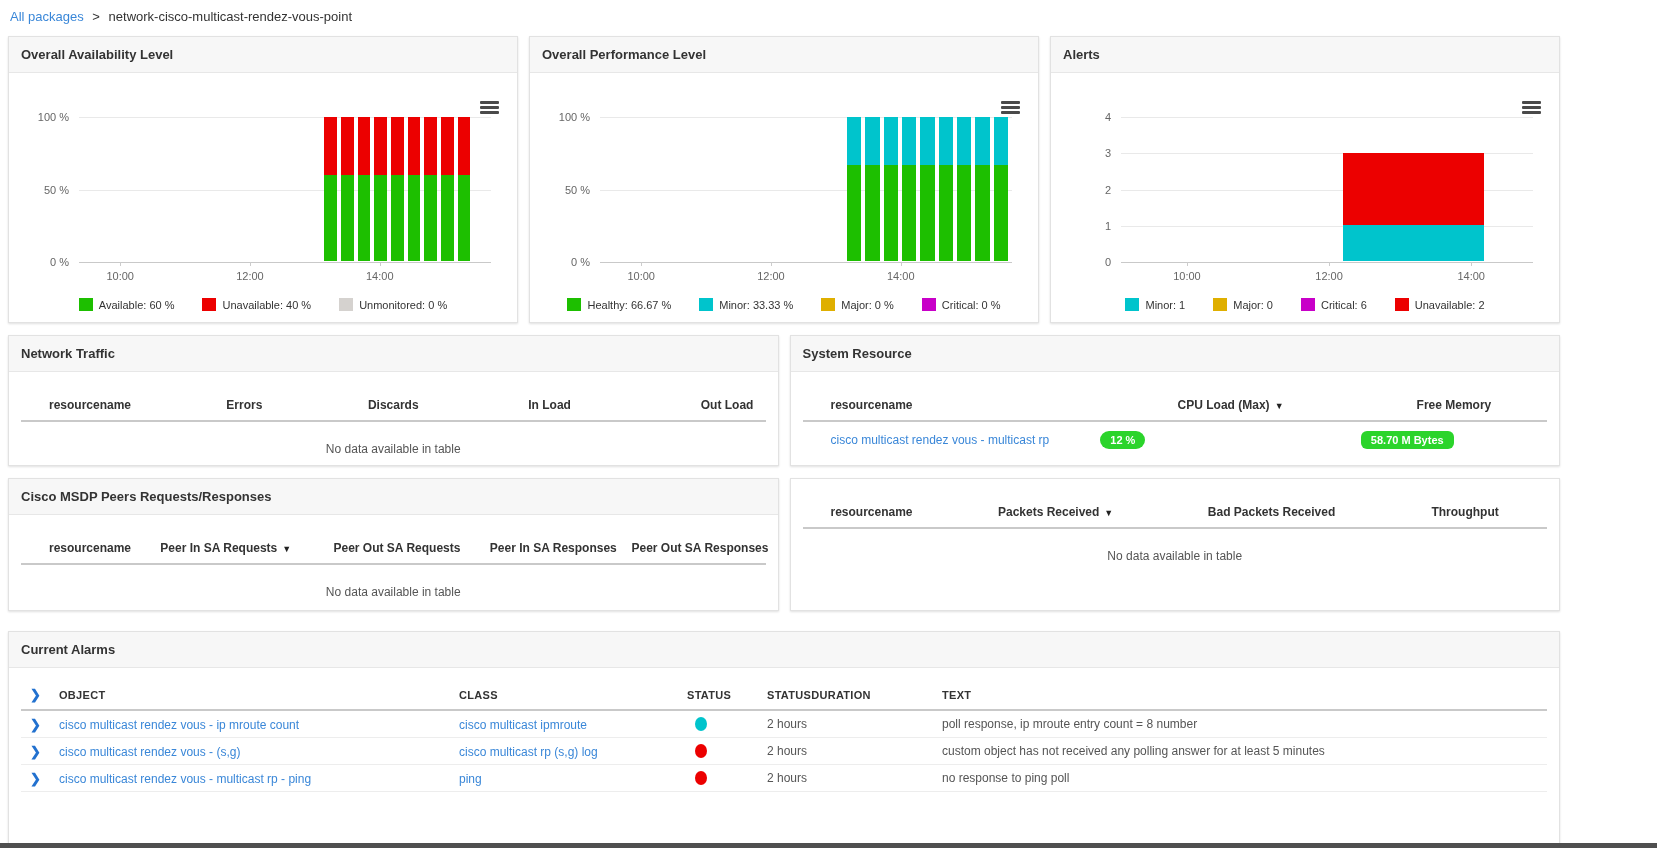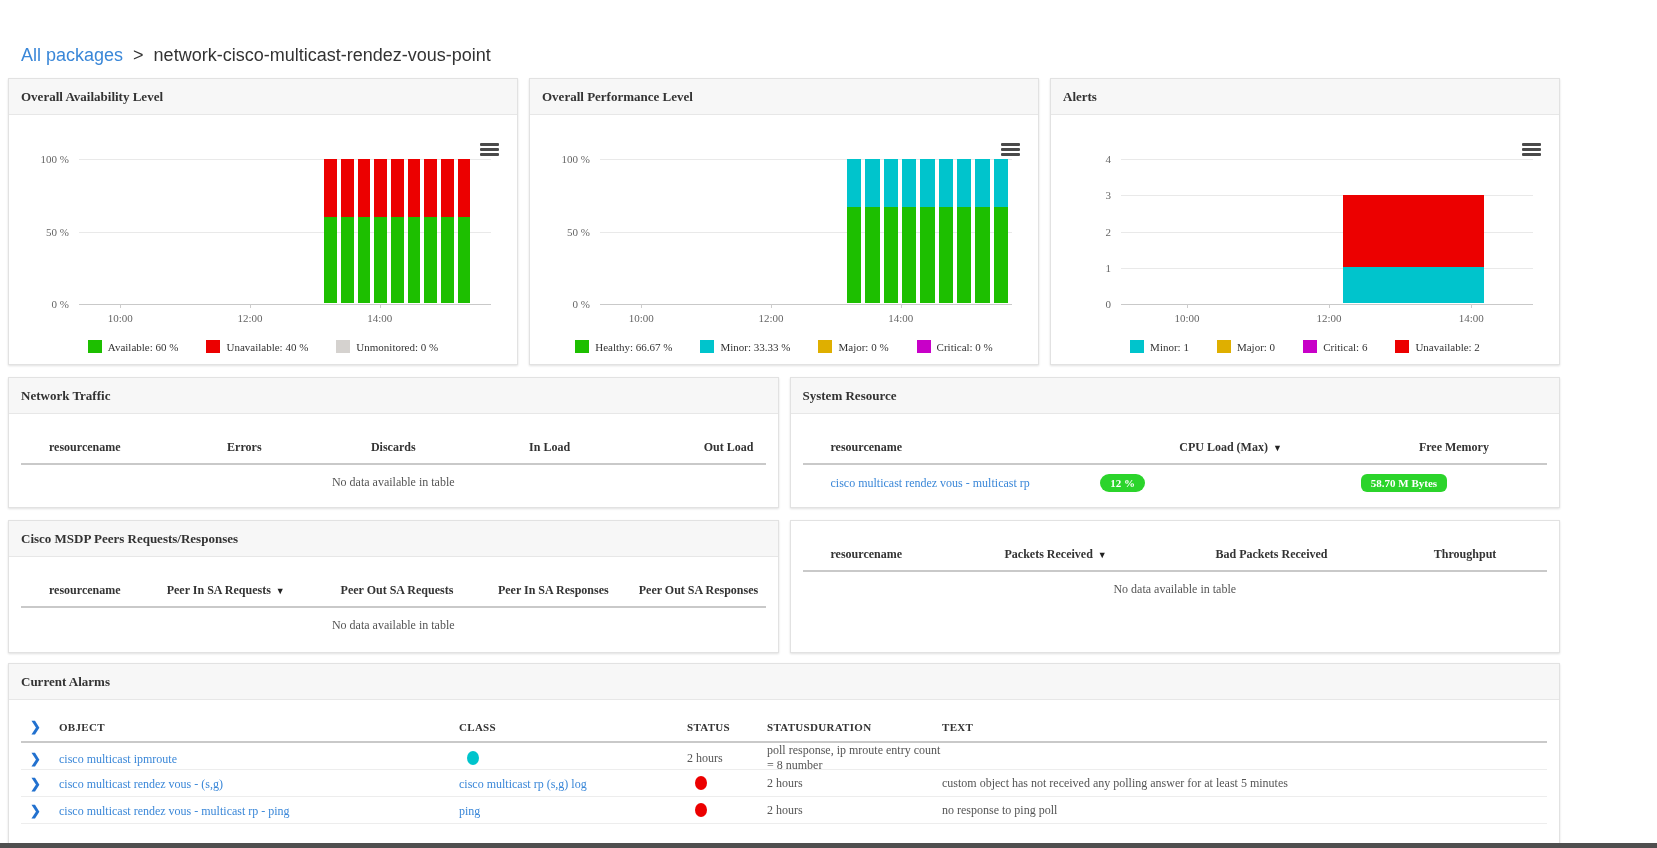--- a/index.html
+++ b/index.html
@@ -1,26 +1,26 @@
 <!DOCTYPE html>
 <html><head>
 <meta charset="utf-8">
 <style>
   * { box-sizing: border-box; margin: 0; padding: 0; }
   body { font-family: "Liberation Sans", sans-serif; background: #ffffff; }
   .page { position: relative; width: 1657px; height: 848px; overflow: hidden; background: #fff; }
 
-  .breadcrumb { padding: 9px 0 12px 21px; font-size: 18px; color: #333; margin-top: 36px; }
+  .breadcrumb { padding: 9px 0 12px 10px; font-size: 13px; color: #333; }
   .breadcrumb a { color: #3A87D8; text-decoration: none; cursor: pointer; }
   .breadcrumb .sep { margin: 0 5px; color: #333; }
 
   .content { width: 1552px; margin-left: 8px; }
   .row { display: flex; gap: 11px; }
 
-  .panel { background: #fff; border: 1px solid #e2e2e2; box-shadow: 0 1px 2px rgba(0,0,0,0.12); flex: 1; font-family: Liberation Serif, serif; }
+  .panel { background: #fff; border: 1px solid #e2e2e2; box-shadow: 0 1px 2px rgba(0,0,0,0.12); flex: 1; }
   .panel-header { background: #f7f7f7; border-bottom: 1px solid #e7e7e7; height: 36px; display: flex; align-items: center; padding: 0 12px; }
   .panel-title { font-weight: bold; font-size: 13px; color: #333; }
 
   
   .chart-panel { height: 287px; }
   .chart-body { position: relative; padding: 12px 12px 0 12px; }
   .menu-icon { position: absolute; top: 28px; right: 18px; width: 19px; cursor: pointer; }
   .menu-icon span { display: block; height: 3px; background: #4a4a4a; margin-bottom: 2px; border-radius: 1px; }
 
   .plot { position: relative; margin: 32px 14px 0 58px; height: 145px; }
@@ -39,38 +39,38 @@
   .legend-label { font-size: 11px; color: #333; }
 
   
   .tables-row { margin-top: 12px; }
   .r2 .table-panel { height: 131px; }
   .r3 .table-panel { height: 133px; }
   .table-body { padding: 0 12px; }
   .thead { display: grid; margin-top: 26px; padding-bottom: 8px; border-bottom: 2px solid #c9c9c9; align-items: center; }
   .th { font-weight: bold; font-size: 12px; color: #333; text-align: center; cursor: pointer; white-space: nowrap; }
   .sort-arrow { font-size: 9px; color: #222; margin-left: 5px; }
-  .empty-msg { text-align: center; font-size: 12px; color: #555; padding-top: 10px; }
+  .empty-msg { text-align: center; font-size: 12px; color: #555; padding-top: 20px; }
   .trow { display: grid; margin-top: 9px; align-items: center; }
   .td { font-size: 12px; color: #555; text-align: left; }
   .res-link { color: #3A87D8; text-decoration: none; font-size: 12px; cursor: pointer; }
   .badge { display: inline-block; color: #fff; font-weight: bold; font-size: 11px; padding: 3px 10px; border-radius: 11px; }
 
   .grid-network-traffic { grid-template-columns: 20% 20% 20% 22% 18%; }
   .grid-network-traffic > :nth-child(1) { text-align: left; padding-left: 28px; }
   .grid-network-traffic > :nth-child(5) { text-align: right; padding-right: 12px; }
   .grid-system-resource { grid-template-columns: 40% 35% 25%; }
   .grid-system-resource > :nth-child(1) { text-align: left; padding-left: 28px; }
   .grid-cisco-msdp { grid-template-columns: 15% 25% 21% 21% 18%; }
   .grid-cisco-msdp > :nth-child(1) { text-align: left; padding-left: 28px; }
   .grid-cisco-multicast { grid-template-columns: 20% 28% 30% 22%; }
   .grid-cisco-multicast > :nth-child(1) { text-align: left; padding-left: 28px; }
 
   
-  .alarms-panel { height: 218px; margin-top: 10px; }
+  .alarms-panel { height: 218px; margin-top: 20px; }
   .grid-alarms { grid-template-columns: 38px 400px 228px 80px 175px 1fr; }
   .alarms-thead { display: grid; margin-top: 20px; padding-bottom: 8px; border-bottom: 2px solid #c9c9c9; align-items: center; }
   .alarms-thead .th { text-align: left; font-size: 11px; letter-spacing: 0.3px; }
   .alarm-row { display: grid; height: 27px; align-items: center; border-bottom: 1px solid #ededed; }
   .chev { color: #2271CF; font-weight: bold; font-size: 13px; padding-left: 9px; cursor: pointer; line-height: 1; }
   .dot { width: 12px; height: 14px; border-radius: 50%; margin-left: 8px; }
   .alarm-txt { font-size: 12px; color: #555; text-align: left; }
 
   .bottom-bar { position: absolute; left: 0; bottom: 0; width: 100%; height: 5px; background: #4F4F4F; }
 </style>
@@ -385,20 +385,21 @@
             <div class="chev">❯</div>
             <div class="th">OBJECT</div>
             <div class="th">CLASS</div>
             <div class="th">STATUS</div>
             <div class="th">STATUSDURATION</div>
             <div class="th">TEXT</div>
           </div>
         <div class="alarm-rows">
             <div class="alarm-row grid-alarms">
               <div class="chev">❯</div>
+              <div><a class="res-link" href="#">cisco multicast rendez vous - ip mroute count</a></div>
               <div><a class="res-link" href="#">cisco multicast ipmroute</a></div>
               <div>
                 <span class="dot" style="display: block; background: rgb(0, 196, 204);"></span>
               </div>
               <div class="alarm-txt">2 hours</div>
               <div class="alarm-txt">poll response, ip mroute entry count = 8 number</div>
             </div>
             <div class="alarm-row grid-alarms">
               <div class="chev">❯</div>
               <div><a class="res-link" href="#">cisco multicast rendez vous - (s,g)</a></div>

